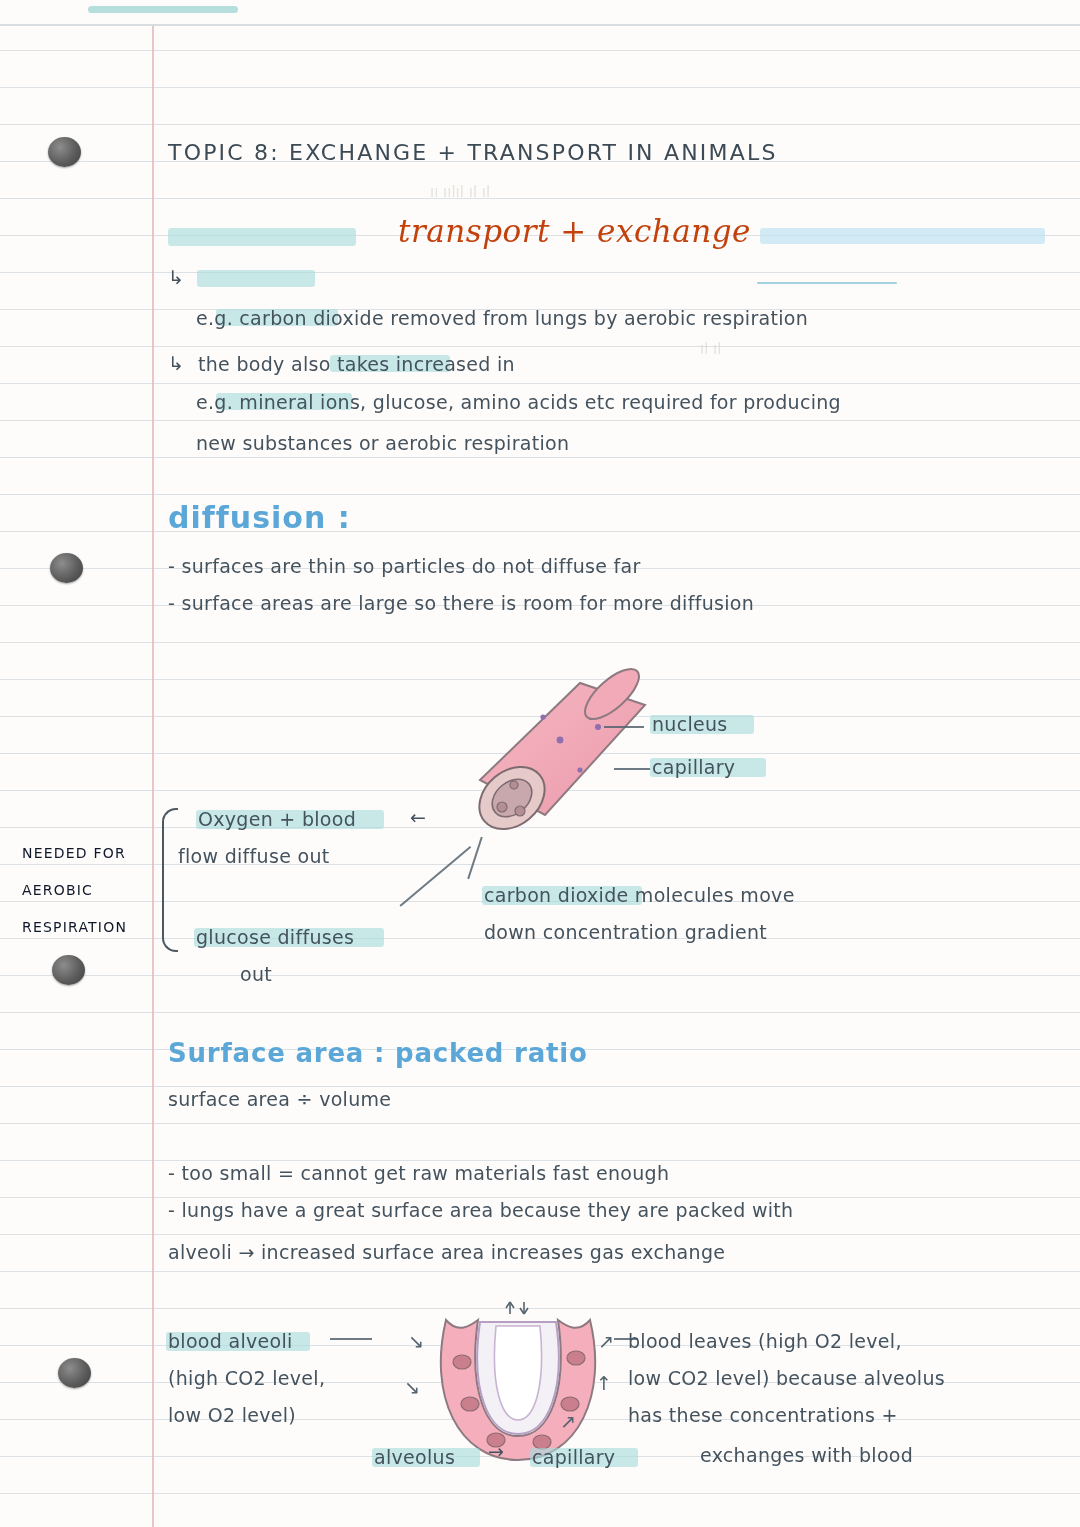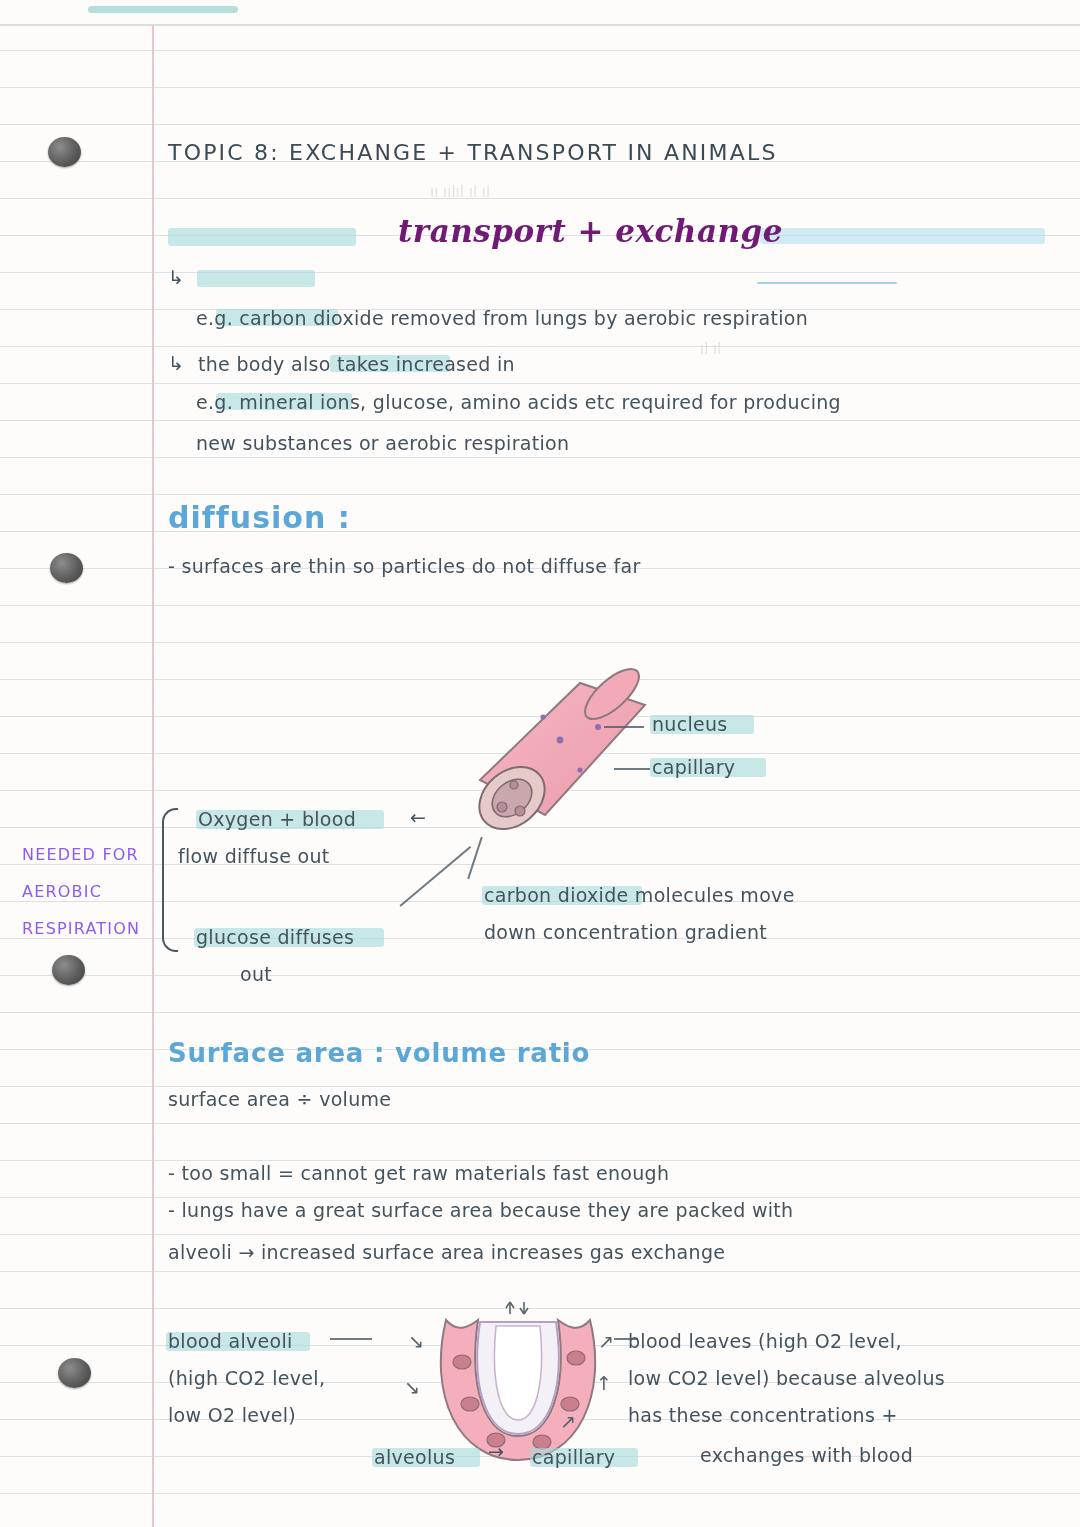--- a/index.html
+++ b/index.html
@@ -87,43 +87,43 @@
   }
   .title {
     font-size: 22px;
     letter-spacing: 2.2px;
     color: #3c4a55;
     font-family: "DejaVu Sans", sans-serif;
   }
   .heading-script {
     font-family: "DejaVu Serif", serif;
     font-size: 31px;
-    font-weight: bold;
+    font-weight: normal;
     font-style: italic;
-    color: #701a75;
+    color: #c2410c;
     letter-spacing: .5px;
   }
   .heading-blue {
     font-family: "DejaVu Sans", sans-serif;
     font-size: 30px;
     font-weight: bold;
     color: #5aa7d8;
     letter-spacing: 1px;
   }
   .heading-blue2 {
     font-family: "DejaVu Sans", sans-serif;
     font-size: 26px;
     font-weight: bold;
     color: #5aa7d8;
     letter-spacing: .8px;
   }
   .caps {
-    font-size: 16px;
+    font-size: 14px;
     letter-spacing: 1.2px;
-    color: #8b5cf6;
+    color: #0f172a;
   }
 
   
   .hl {
     position: absolute;
     border-radius: 3px;
     opacity: .62;
   }
   .hl-teal { background: #a6dcdc; }
   .hl-blue { background: #b8dff0; }
@@ -240,20 +240,21 @@
   <div class="hw hw-body" style="left:168px; top:352px">↳</div>
   <div class="hl hl-teal" style="left:330px; top:355px; width:120px; height:17px"></div>
   <div class="hw hw-body" style="left:198px; top:353px">the body also takes increased in</div>
 
   <div class="hl hl-teal" style="left:216px; top:393px; width:136px; height:17px"></div>
   <div class="hw hw-body" style="left:196px; top:391px">e.g. mineral ions, glucose, amino acids etc required for producing</div>
   <div class="hw hw-body" style="left:196px; top:432px">new substances or aerobic respiration</div>
 
   <div class="hw heading-blue" style="left:168px; top:500px">diffusion :</div>
   <div class="hw hw-body" style="left:168px; top:555px">- surfaces are thin so particles do not diffuse far</div>
+  <div class="hw hw-body" style="left:168px; top:592px">- surface areas are large so there is room for more diffusion</div>
 
   <svg class="cell-diagram" style="left:440px; top:665px; width:230px; height:200px" viewBox="0 0 230 200">
     <defs>
       <linearGradient id="pinkgrad" x1="0" y1="0" x2="1" y2="1">
         <stop offset="0%" stop-color="#f6b7c3"></stop>
         <stop offset="100%" stop-color="#eb9aab"></stop>
       </linearGradient>
     </defs>
 
     <path d="M 40 115 L 140 18 L 205 40 L 105 150 Z" fill="url(#pinkgrad)" stroke="#8d7a80" stroke-width="2"></path>
@@ -294,21 +295,21 @@
   <div class="hw hw-body" style="left:196px; top:926px">glucose diffuses</div>
   <div class="hw hw-body" style="left:240px; top:963px">out</div>
 
   <div class="lead-line" style="left:400px; top:905px; width:92px; transform:rotate(-40deg)"></div>
   <div class="lead-line" style="left:468px; top:878px; width:44px; transform:rotate(-72deg)"></div>
 
   <div class="hl hl-teal" style="left:482px; top:886px; width:160px; height:19px"></div>
   <div class="hw hw-body" style="left:484px; top:884px">carbon dioxide molecules move</div>
   <div class="hw hw-body" style="left:484px; top:921px">down concentration gradient</div>
 
-  <div class="hw heading-blue2" style="left:168px; top:1038px">Surface area : volume ratio</div>
+  <div class="hw heading-blue2" style="left:168px; top:1038px">Surface area : packed ratio</div>
   <div class="hw hw-body" style="left:168px; top:1088px">surface area ÷ volume</div>
   <div class="hw hw-body" style="left:168px; top:1162px">- too small = cannot get raw materials fast enough</div>
   <div class="hw hw-body" style="left:168px; top:1199px">- lungs have a great surface area because they are packed with</div>
   <div class="hw hw-body" style="left:168px; top:1241px">alveoli → increased surface area increases gas exchange</div>
 
   <svg class="cell-diagram" style="left:418px; top:1300px; width:200px; height:180px" viewBox="0 0 200 180">
 
     <path d="M 28 20 C 10 95, 40 160, 100 160 C 160 160, 190 95, 172 20
              C 160 34, 148 26, 140 20
              C 150 90, 132 136, 100 136 C 68 136, 50 90, 60 20

